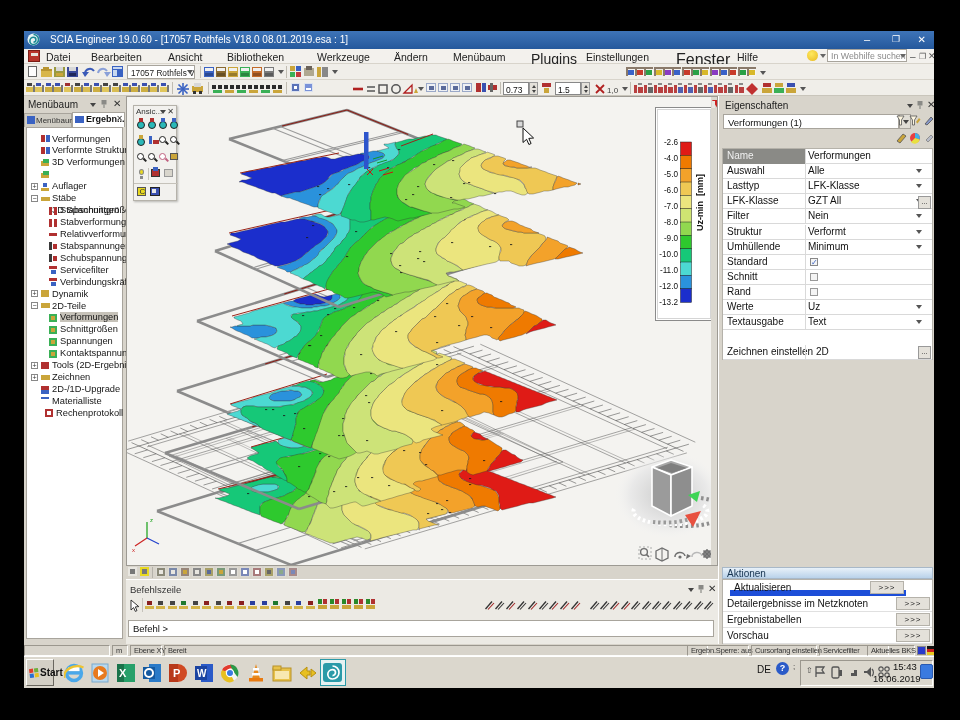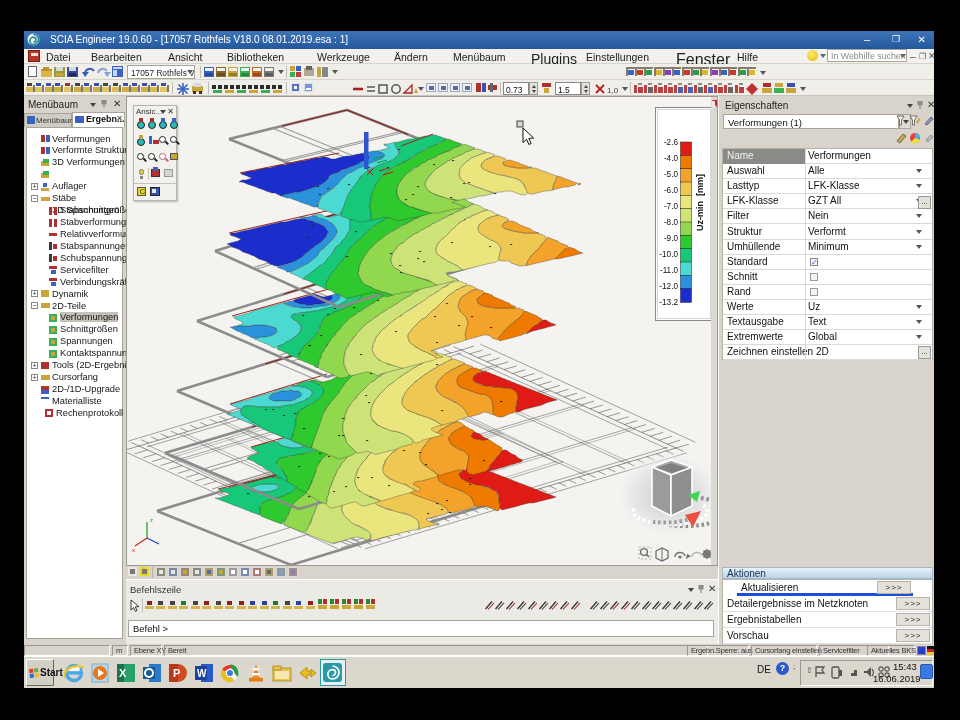--- a/index.html
+++ b/index.html
@@ -643,21 +643,21 @@
           <span style="position:absolute;left:14px;top:2px;width:9px;height:9px">
             <i style="position:absolute;left:0px;top:0px;width:8px;height:7px;background:#b03030"></i>
           </span>
           <span class="treetxt" style="position:absolute;left:25px;top:0.5px;">Tools (2D-Ergebnisse)</span>
         </div>
         <div style="position:absolute;left:0;top:243.6000000000001px;width:97px;height:12px">
           <span class="ebox" style="left:4px;top:2px">+</span>
           <span style="position:absolute;left:14px;top:2px;width:9px;height:9px">
             <i style="position:absolute;left:0px;top:1px;width:9px;height:5px;background:#caa53a"></i>
           </span>
-          <span class="treetxt" style="position:absolute;left:25px;top:0.5px;">Cursorfang</span>
+          <span class="treetxt" style="position:absolute;left:25px;top:0.5px;">Zeichnen</span>
         </div>
         <div style="position:absolute;left:0;top:255.53000000000011px;width:97px;height:12px">
           <span style="position:absolute;left:14px;top:2px;width:9px;height:9px">
             <i style="position:absolute;left:0px;top:0px;width:8px;height:4px;background:#b03030"></i>
             <i style="position:absolute;left:0px;top:4px;width:8px;height:4px;background:#3a62c2"></i>
           </span>
           <span class="treetxt" style="position:absolute;left:25px;top:0.5px;">2D-/1D-Upgrade</span>
         </div>
         <div style="position:absolute;left:0;top:267.4600000000001px;width:97px;height:12px">
           <span style="position:absolute;left:14px;top:2px;width:9px;height:9px">
@@ -1285,38 +1285,32 @@
           <i style="position:absolute;left:82px;top:0;width:1px;height:15px;background:#d9d9d9"></i>
           <span class="pval">Text</span>
           <span class="darr" style="right:10px"></span>
         </div>
         <div class="gridrow" style="top:150.99999999999997px">
           <span class="pname">Werte</span>
           <i style="position:absolute;left:82px;top:0;width:1px;height:15px;background:#d9d9d9"></i>
           <span class="pval">Uz</span>
           <span class="darr" style="right:10px"></span>
         </div>
-        <div class="gridrow" style="top:181.19999999999996px">
-          <span class="pname">Extremwerte</span>
-          <i style="position:absolute;left:82px;top:0;width:1px;height:15px;background:#d9d9d9"></i>
-          <span class="pval">Global</span>
-          <span class="darr" style="right:10px"></span>
-        </div>
         <div class="gridrow" style="top:196.29999999999995px">
           <span class="pname">Zeichnen einstellen 2D</span>
           <i style="position:absolute;left:82px;top:0;width:1px;height:15px;background:#d9d9d9"></i>
         </div>
       </div>
       <span class="abs" style="left:199px;top:100px;width:13px;height:13px;background:#e4e1da;border:1px solid #999;font-size:8px;color:#333;text-align:center;line-height:10px">...</span>
       <span class="abs" style="left:199px;top:250px;width:13px;height:13px;background:#e4e1da;border:1px solid #999;font-size:8px;color:#333;text-align:center;line-height:10px">...</span>
       <div class="abs" style="left:3px;top:471px;width:211px;height:12px;background:linear-gradient(#e8f1f9,#b9d2ea);border:1px solid #a8b8c8">
         <span style="position:absolute;left:4px;top:0px;font-size:10px;color:#16334f">Aktionen</span>
       </div>
       <div class="abs" style="left:3px;top:483px;width:211px;height:66px;background:#fff;border:1px solid #b5b2aa">
-        <div style="position:absolute;left:14px;top:0px;width:176px;height:16px;border-bottom:3px solid #1d4ed8">
+        <div style="position:absolute;left:7px;top:0px;width:176px;height:16px;border-bottom:6px solid #1d4ed8">
           <span style="position:absolute;left:4px;top:2px;font-size:10px;color:#111">Aktualisieren</span>
           <span style="position:absolute;right:2px;top:1px;width:34px;height:13px;background:#e4e1da;border:1px solid #b5b2aa;font-size:8px;letter-spacing:1px;color:#222;text-align:center;line-height:12px">&gt;&gt;&gt;</span>
         </div>
         <div style="position:absolute;left:0;top:16px;width:209px;height:16px;border-bottom:1px solid #e0e0e0">
           <span style="position:absolute;left:4px;top:2px;font-size:10px;color:#111">Detailergebnisse im Netzknoten</span>
           <span style="position:absolute;right:2px;top:1px;width:34px;height:13px;background:#e4e1da;border:1px solid #b5b2aa;font-size:8px;letter-spacing:1px;color:#222;text-align:center;line-height:12px">&gt;&gt;&gt;</span>
         </div>
         <div style="position:absolute;left:0;top:32px;width:209px;height:16px;border-bottom:1px solid #e0e0e0">
           <span style="position:absolute;left:4px;top:2px;font-size:10px;color:#111">Ergebnistabellen</span>
           <span style="position:absolute;right:2px;top:1px;width:34px;height:13px;background:#e4e1da;border:1px solid #b5b2aa;font-size:8px;letter-spacing:1px;color:#222;text-align:center;line-height:12px">&gt;&gt;&gt;</span>

